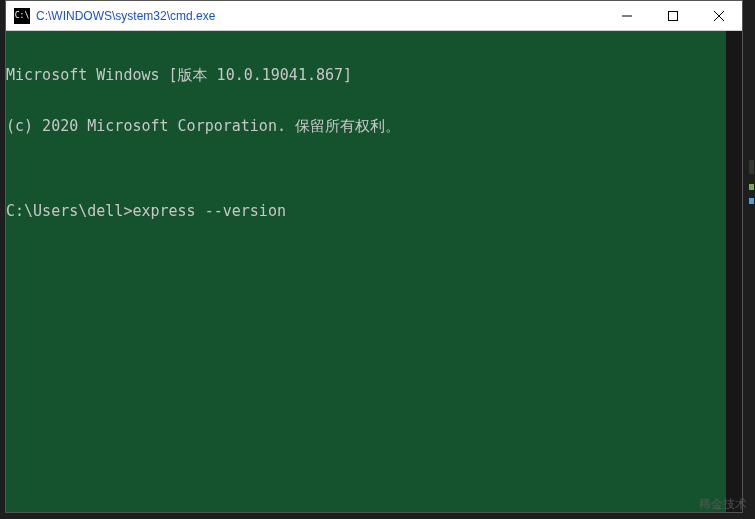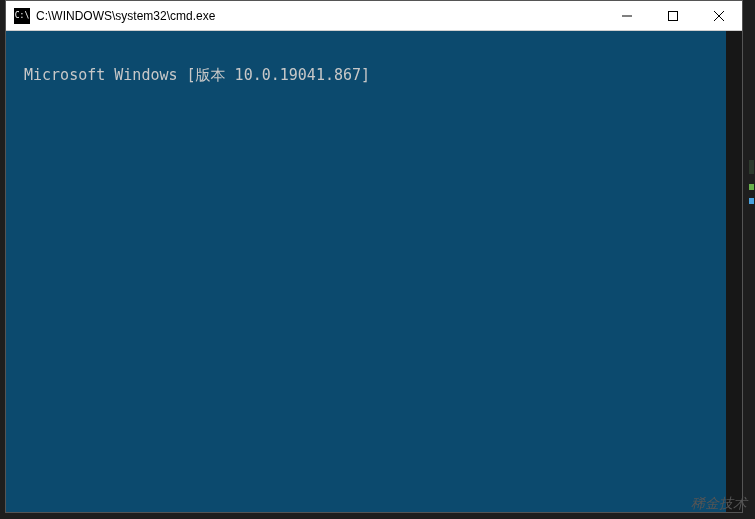--- a/index.html
+++ b/index.html
@@ -40,42 +40,42 @@
       justify-content: center;
     }
     .titlebar-icon-inner {
       font-size: 8px;
       color: #fff;
       font-family: monospace;
       line-height: 1;
     }
     .titlebar-text {
       font-size: 12px;
-      color: #000000;
+      color: #1d4ed8;
       flex: 1;
     }
     .titlebar-controls {
       display: flex;
       height: 100%;
     }
     .titlebar-btn {
       width: 46px;
       height: 100%;
       display: flex;
       align-items: center;
       justify-content: center;
       font-size: 10px;
       color: #000;
       font-family: "Segoe UI Symbol", sans-serif;
     }
     .titlebar-btn svg { width: 10px; height: 10px; }
     .terminal {
       flex: 1;
-      background: #0c4a6e;
-      padding: 2px 0 2px 18px;
+      background: #14532d;
+      padding: 2px 0 2px 0;
       font-family: "NSimSun", "SimSun", "Consolas", monospace;
       font-size: 15px;
       line-height: 17px;
       color: #c8c8c8;
       overflow: hidden;
       position: relative;
       white-space: pre;
     }
     .terminal-line { white-space: pre; }
     .cursor {
@@ -92,24 +92,23 @@
       right: 0;
       top: 0;
       bottom: 0;
       width: 16px;
       background: #171717;
     }
     .watermark {
       position: absolute;
       right: 8px;
       bottom: 6px;
-      font-size: 14px;
+      font-size: 12px;
       color: #555;
       font-family: sans-serif;
-      font-style: italic;
     }
     .edge-strip {
       position: absolute;
       right: 0;
       top: 30px;
       bottom: 0;
       width: 10px;
       pointer-events: none;
     }
     .edge-y { position:absolute; right:1px; width:5px; height:14px; background:#2d3a2d; }
@@ -139,21 +138,23 @@
       <div class="titlebar-btn">
         <svg viewBox="0 0 10 10">
             <line x1="0" y1="0" x2="10" y2="10" stroke="#000" stroke-width="1"></line>
             <line x1="10" y1="0" x2="0" y2="10" stroke="#000" stroke-width="1"></line>
           </svg>
       </div>
     </div>
   </div>
   <div class="terminal">
     <div class="terminal-line">Microsoft Windows [版本 10.0.19041.867]</div>
+    <div class="terminal-line">(c) 2020 Microsoft Corporation. 保留所有权利。</div>
     <div class="terminal-line"></div>
+    <div class="terminal-line">C:\Users\dell&gt;express --version</div>
     <div class="terminal-line"></div>
     <div class="scrollbar"></div>
   </div>
 </div>
 
 <div class="watermark">稀金技术</div>
 
 <div class="edge-strip">
   <div class="edge-y" style="top:130px;"></div>
   <div class="edge-g1" style="top:154px;"></div>

